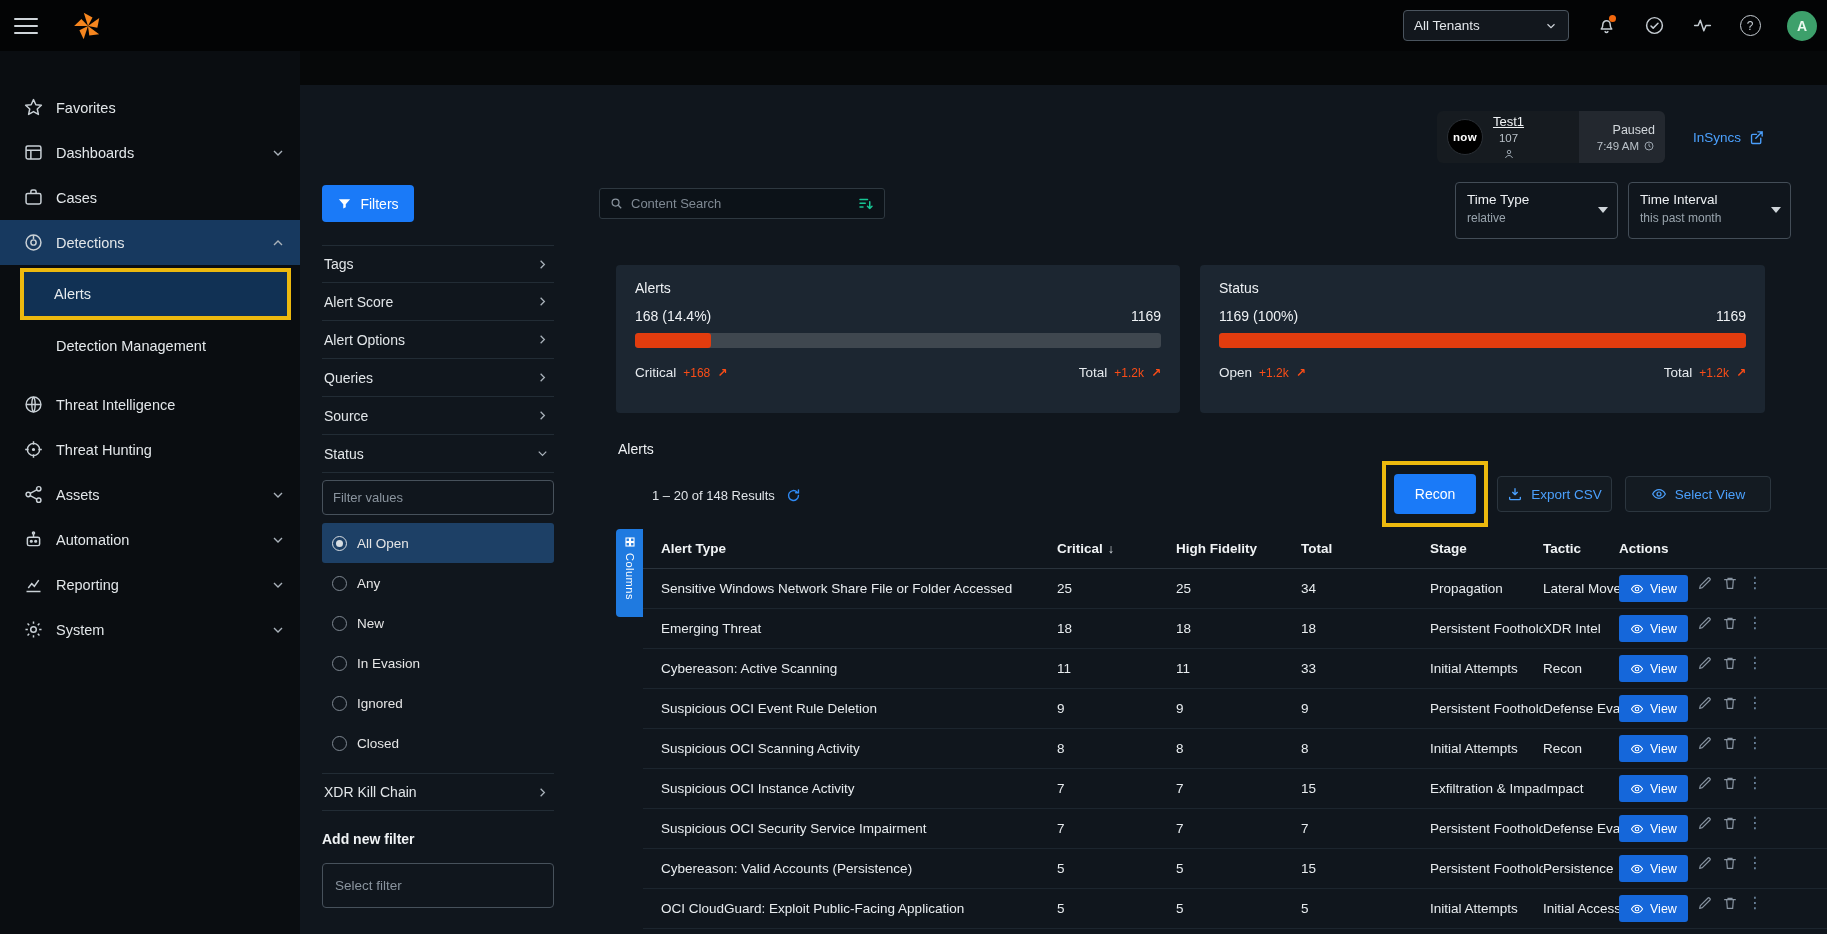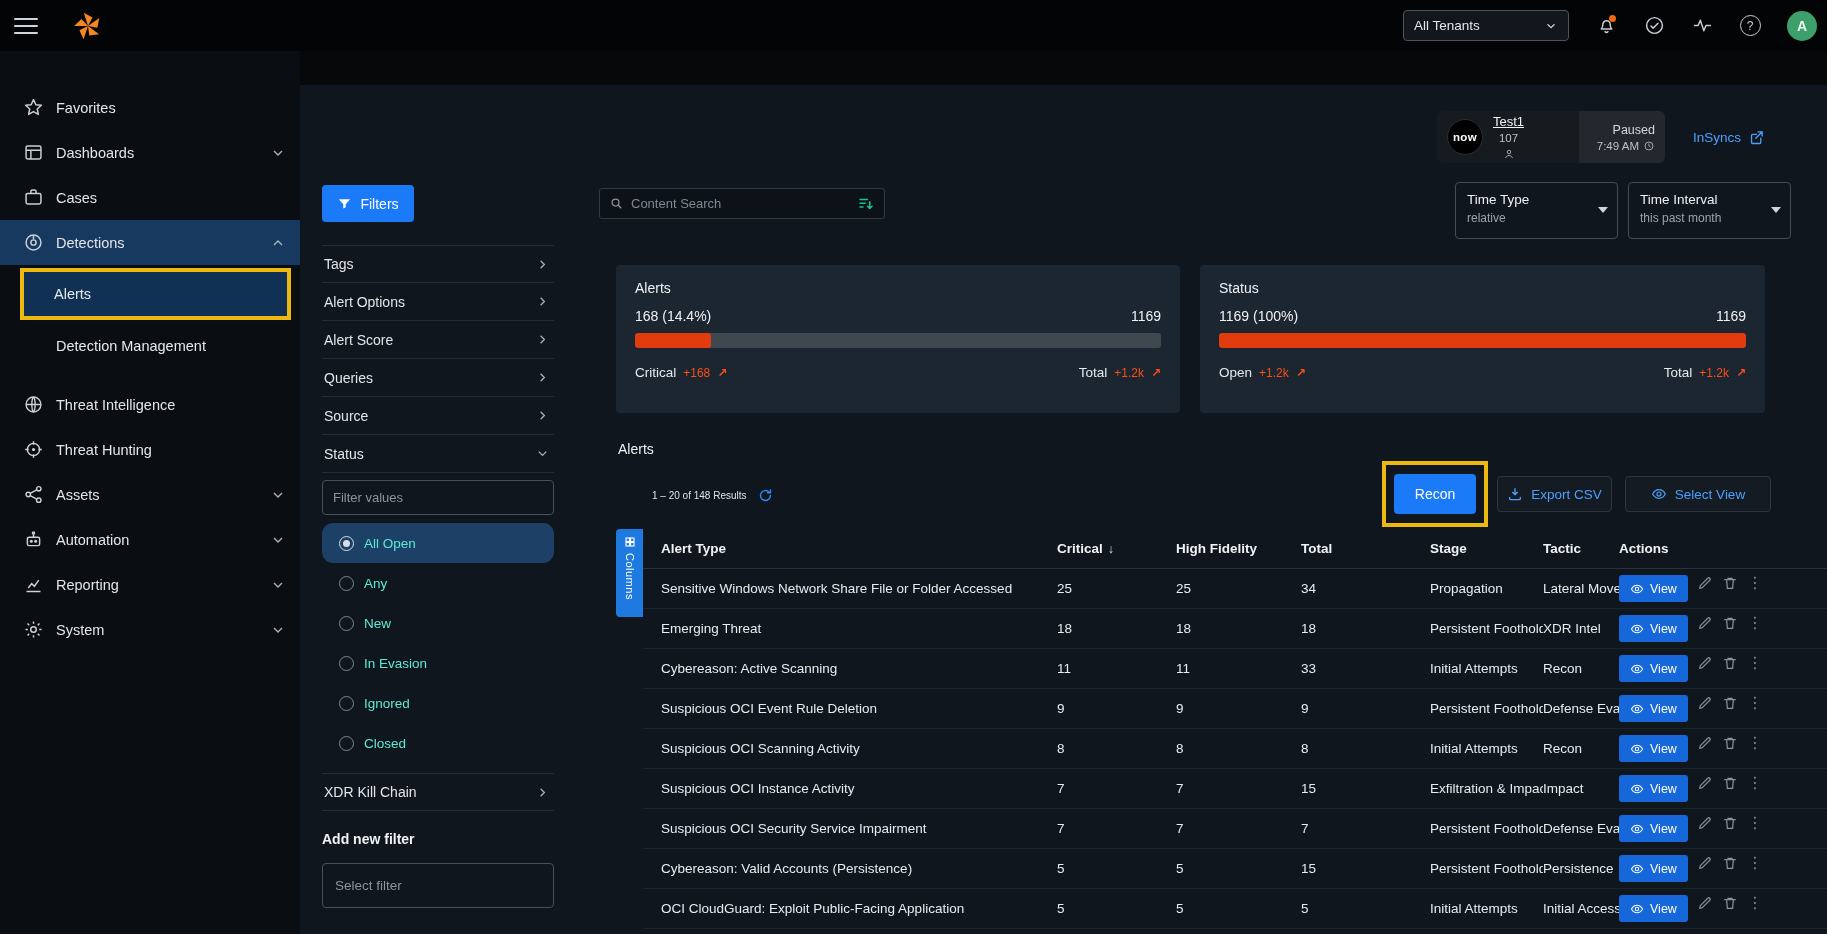--- a/index.html
+++ b/index.html
@@ -74,22 +74,22 @@
   .filters-btn svg { width:15px; height:15px; }
   .filter-panel { position:absolute; left:22px; top:194px; width:232px; }
   .fgroup { height:38px; display:flex; align-items:center; justify-content:space-between;
     border-bottom:1px solid #222c35; font-size:14px; color:#e2e6e9; cursor:pointer; padding:0 4px 0 2px; }
   .fgroup.top { border-top:1px solid #222c35; }
   .fgroup .chev { width:15px; height:15px; color:#aab3bb; }
   .fsearch { margin-top:7px; width:100%; height:35px; background:transparent; border:1px solid #47515b; border-radius:4px;
     color:#dfe3e7; font-size:13px; padding:0 10px; outline:none; font-family:inherit; }
   .fsearch::placeholder { color:#8a949e; }
   .fopts { margin-top:8px; }
-  .fopt { height:40px; display:flex; align-items:center; gap:10px; padding:0 17px; font-size:13.5px; color:#5eead4;
-    border-radius:11px; cursor:pointer; }
+  .fopt { height:40px; display:flex; align-items:center; gap:10px; padding:0 10px; font-size:13.5px; color:#e5e5e5;
+    border-radius:3px; cursor:pointer; }
   .fopt.selected { background:#1d4066; }
   .radio { width:15px; height:15px; border-radius:50%; border:1.6px solid #7e8791; flex:0 0 15px; position:relative; }
   .fopt.selected .radio { border-color:#d7dde2; }
   .fopt.selected .radio::after { content:""; position:absolute; inset:3px; border-radius:50%; background:#d7dde2; }
   .fgroup.kill { margin-top:10px; border-top:1px solid #222c35; }
   .add-filter { margin-top:20px; font-size:14px; font-weight:bold; color:#f0f3f5; }
   .select-filter { margin-top:16px; width:100%; height:45px; background:transparent; border:1px solid #47515b;
     border-radius:4px; color:#8a949e; font-size:13.5px; padding:0 12px; display:flex; align-items:center; cursor:pointer; }
 
   
@@ -110,21 +110,21 @@
   .sc-fill { height:100%; background:#e23c0e; border-radius:3px; }
   .sc-bottom { display:flex; justify-content:space-between; margin-top:17px; font-size:13.5px; color:#e6eaee; }
   .sc-bottom .grp { display:flex; align-items:baseline; gap:7px; }
   .trend { color:#fb4d17; font-size:12px; }
   .trend-arrow { color:#fb4d17; font-size:12px; font-weight:bold; }
   .trend-arrow::after { content:"↗"; }
 
   
   .alerts-title { position:absolute; left:318px; top:390px; font-size:14px; color:#eef1f4; }
   .results-line { position:absolute; left:352px; top:436px; display:flex; align-items:center; gap:10px;
-    font-size:10px; color:#dfe3e7; }
+    font-size:13px; color:#dfe3e7; }
   .refresh { width:17px; height:17px; color:#2f8af5; cursor:pointer; }
   .create-annotation { position:absolute; left:1082px; top:410px; width:106px; height:66px; border:4px solid #edb90e;
     display:flex; align-items:center; justify-content:center; }
   .create-btn { width:82px; height:40px; background:#1a7af8; border:none; border-radius:4px; color:#fff;
     font-size:14px; cursor:pointer; font-family:inherit; }
   .ghost-btn { position:absolute; top:425px; height:36px; background:#141b22; border:1px solid #2c363f; border-radius:4px;
     color:#4ba0fd; font-size:13.5px; display:flex; align-items:center; justify-content:center; gap:8px; cursor:pointer; }
   .ghost-btn svg { width:16px; height:16px; }
   .export-btn { left:1197px; width:115px; }
   .selectview-btn { left:1325px; width:146px; }
@@ -369,27 +369,27 @@
     </button>
 
     <div class="filter-panel">
       <div class="fgroup top">
         <span>Tags</span>
         <svg class="chev" viewBox="0 0 24 24" fill="none" stroke="currentColor" stroke-width="2">
             <path d="M9 6l6 6-6 6"></path>
           </svg>
       </div>
       <div class="fgroup">
-        <span>Alert Options</span>
+        <span>Alert Score</span>
         <svg class="chev" viewBox="0 0 24 24" fill="none" stroke="currentColor" stroke-width="2">
             <path d="M9 6l6 6-6 6"></path>
           </svg>
       </div>
       <div class="fgroup">
-        <span>Alert Score</span>
+        <span>Alert Options</span>
         <svg class="chev" viewBox="0 0 24 24" fill="none" stroke="currentColor" stroke-width="2">
             <path d="M9 6l6 6-6 6"></path>
           </svg>
       </div>
       <div class="fgroup">
         <span>Queries</span>
         <svg class="chev" viewBox="0 0 24 24" fill="none" stroke="currentColor" stroke-width="2">
             <path d="M9 6l6 6-6 6"></path>
           </svg>
       </div>

